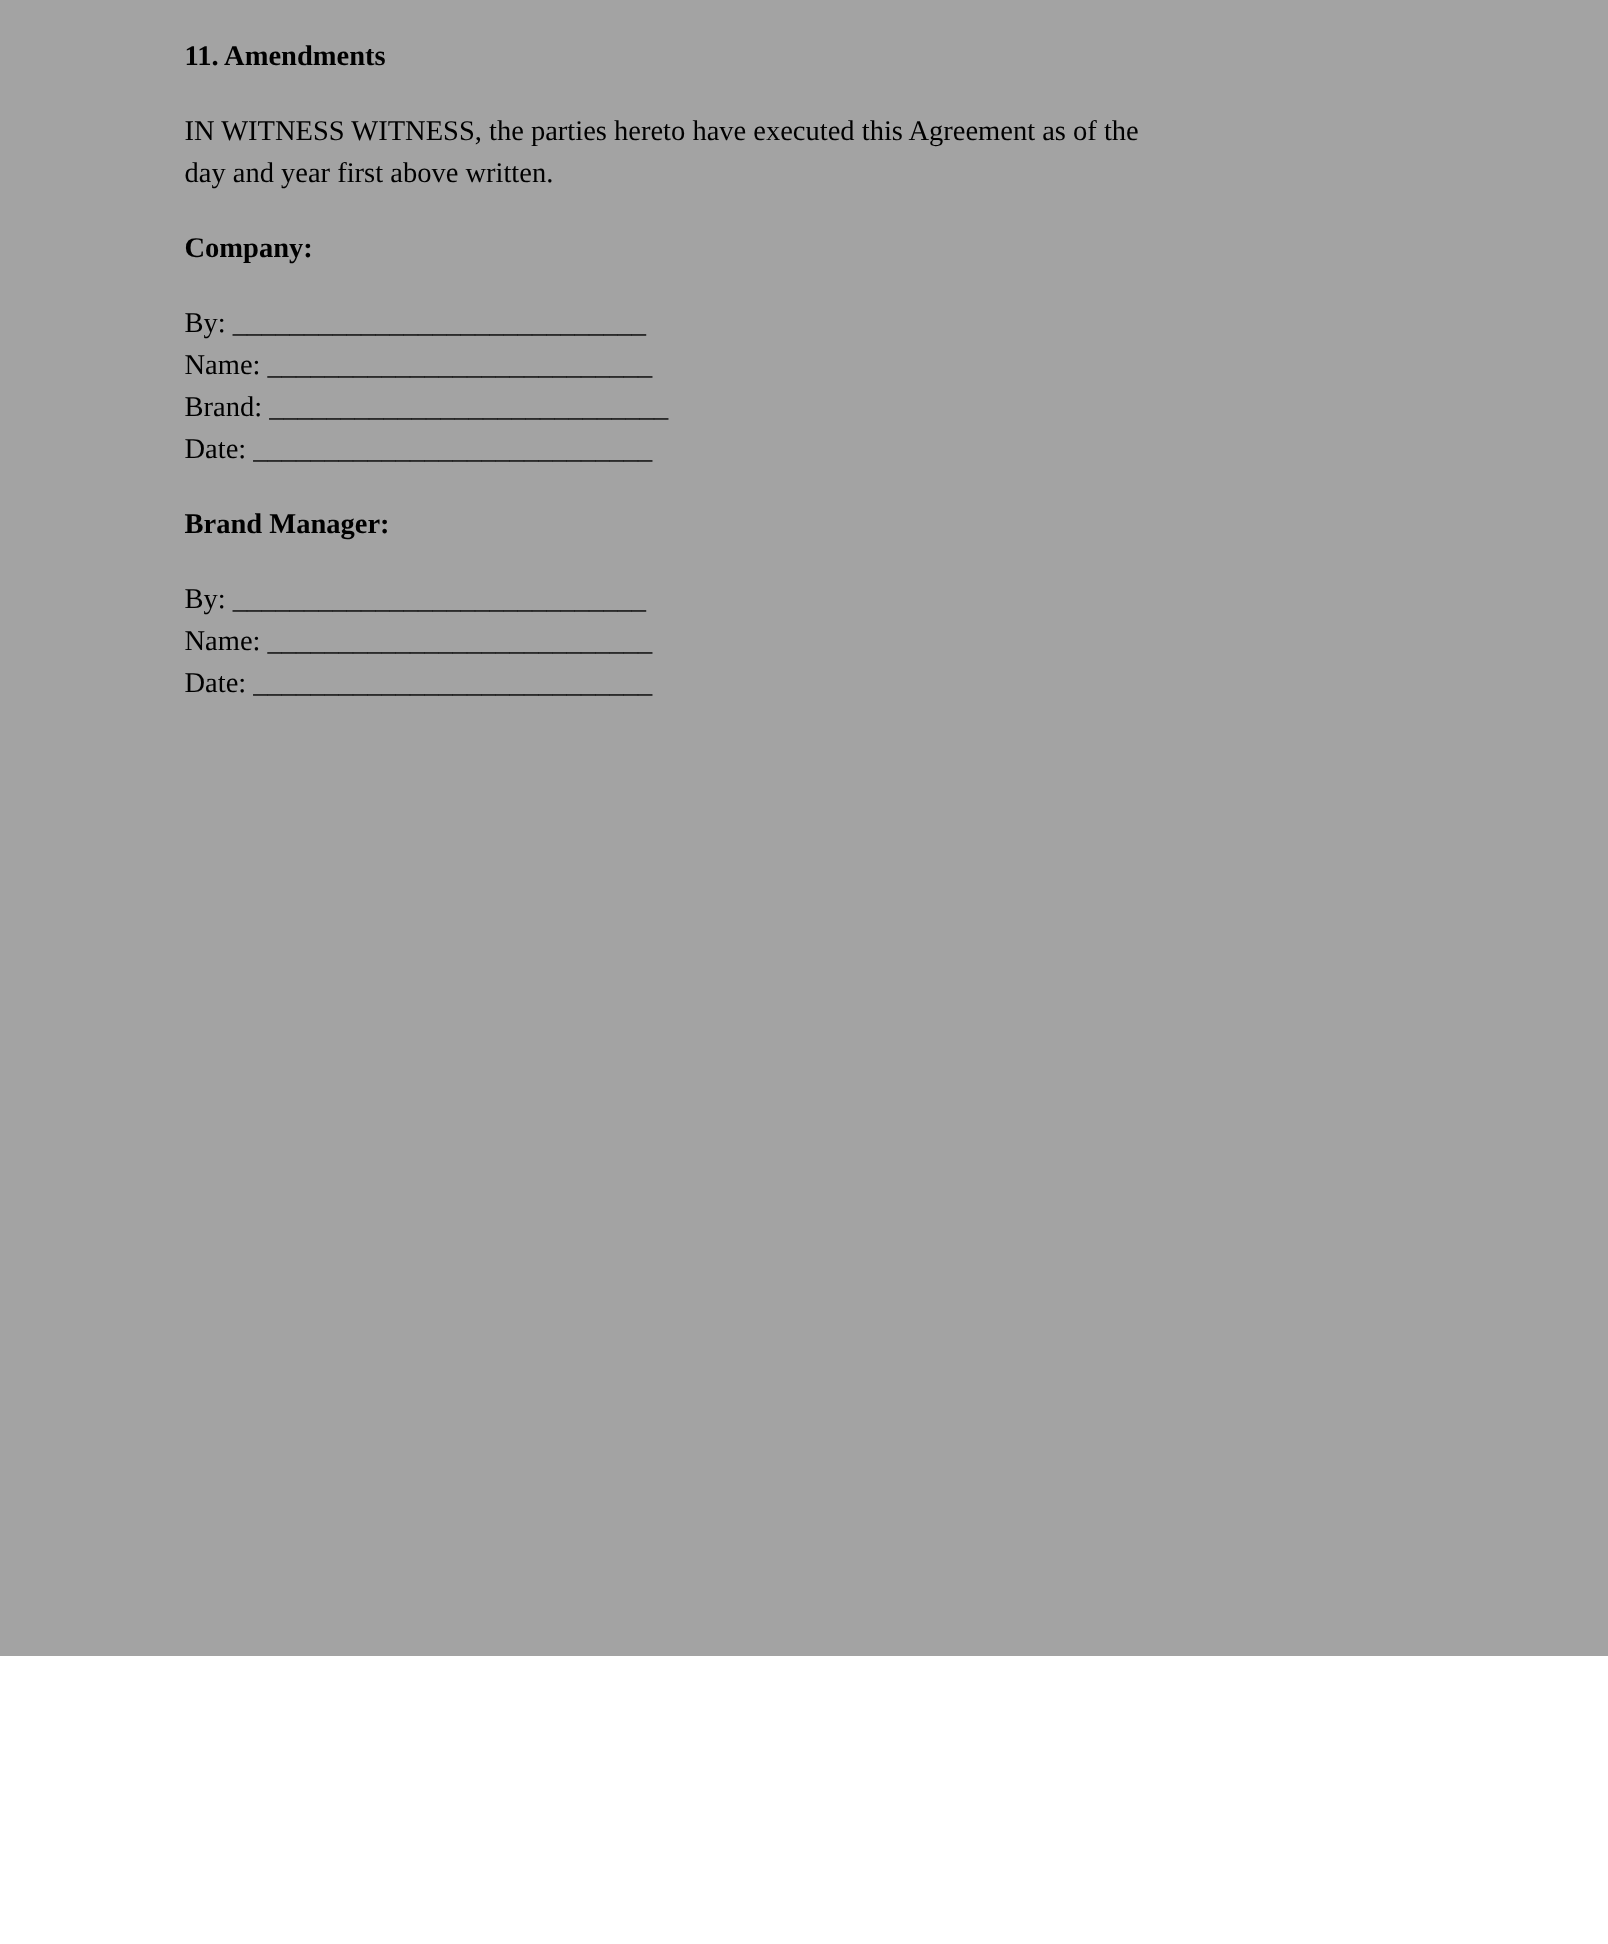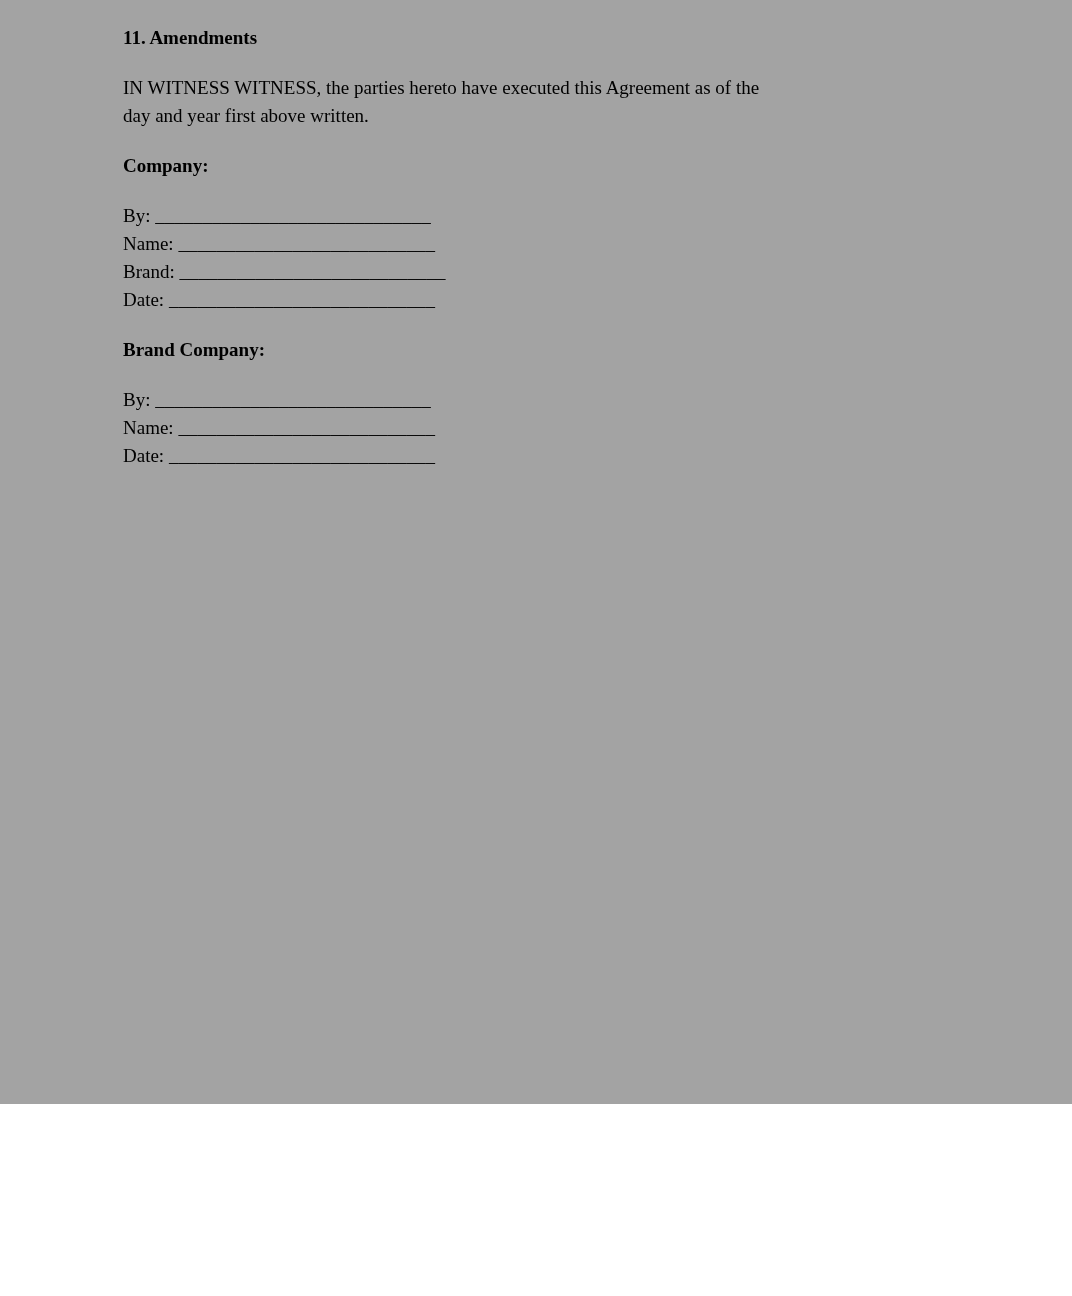--- a/index.html
+++ b/index.html
@@ -59,21 +59,21 @@
 
     <div class="heading">Company:</div>
 
     <div class="sig-block">
       <div class="sig-row">By: _____________________________</div>
       <div class="sig-row">Name: ___________________________</div>
       <div class="sig-row">Brand: ____________________________</div>
       <div class="sig-row">Date: ____________________________</div>
     </div>
 
-    <div class="heading">Brand Company:</div>
+    <div class="heading">Brand Manager:</div>
 
     <div class="sig-block">
       <div class="sig-row">By: _____________________________</div>
       <div class="sig-row">Name: ___________________________</div>
       <div class="sig-row">Date: ____________________________</div>
     </div>
 
   </div>
 
   <div class="page-number">3</div>

